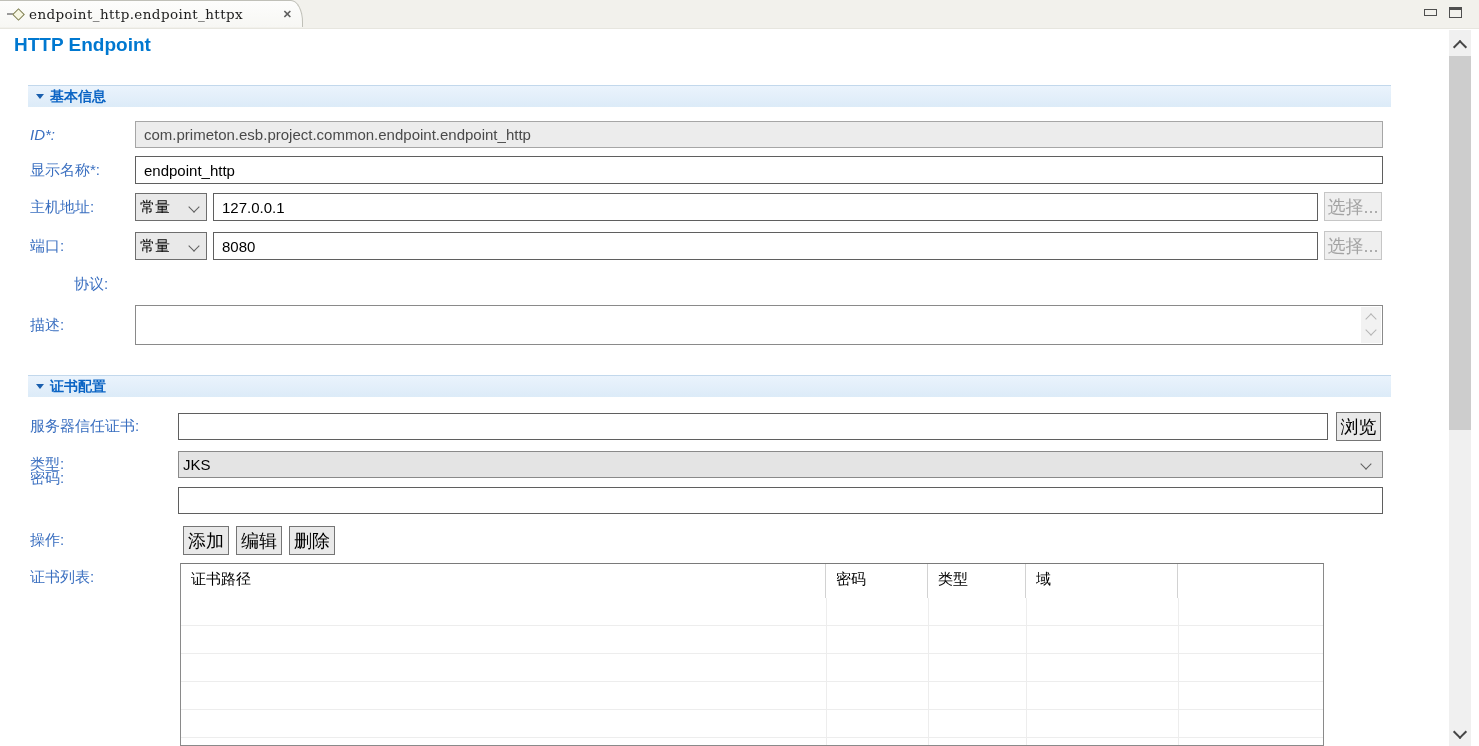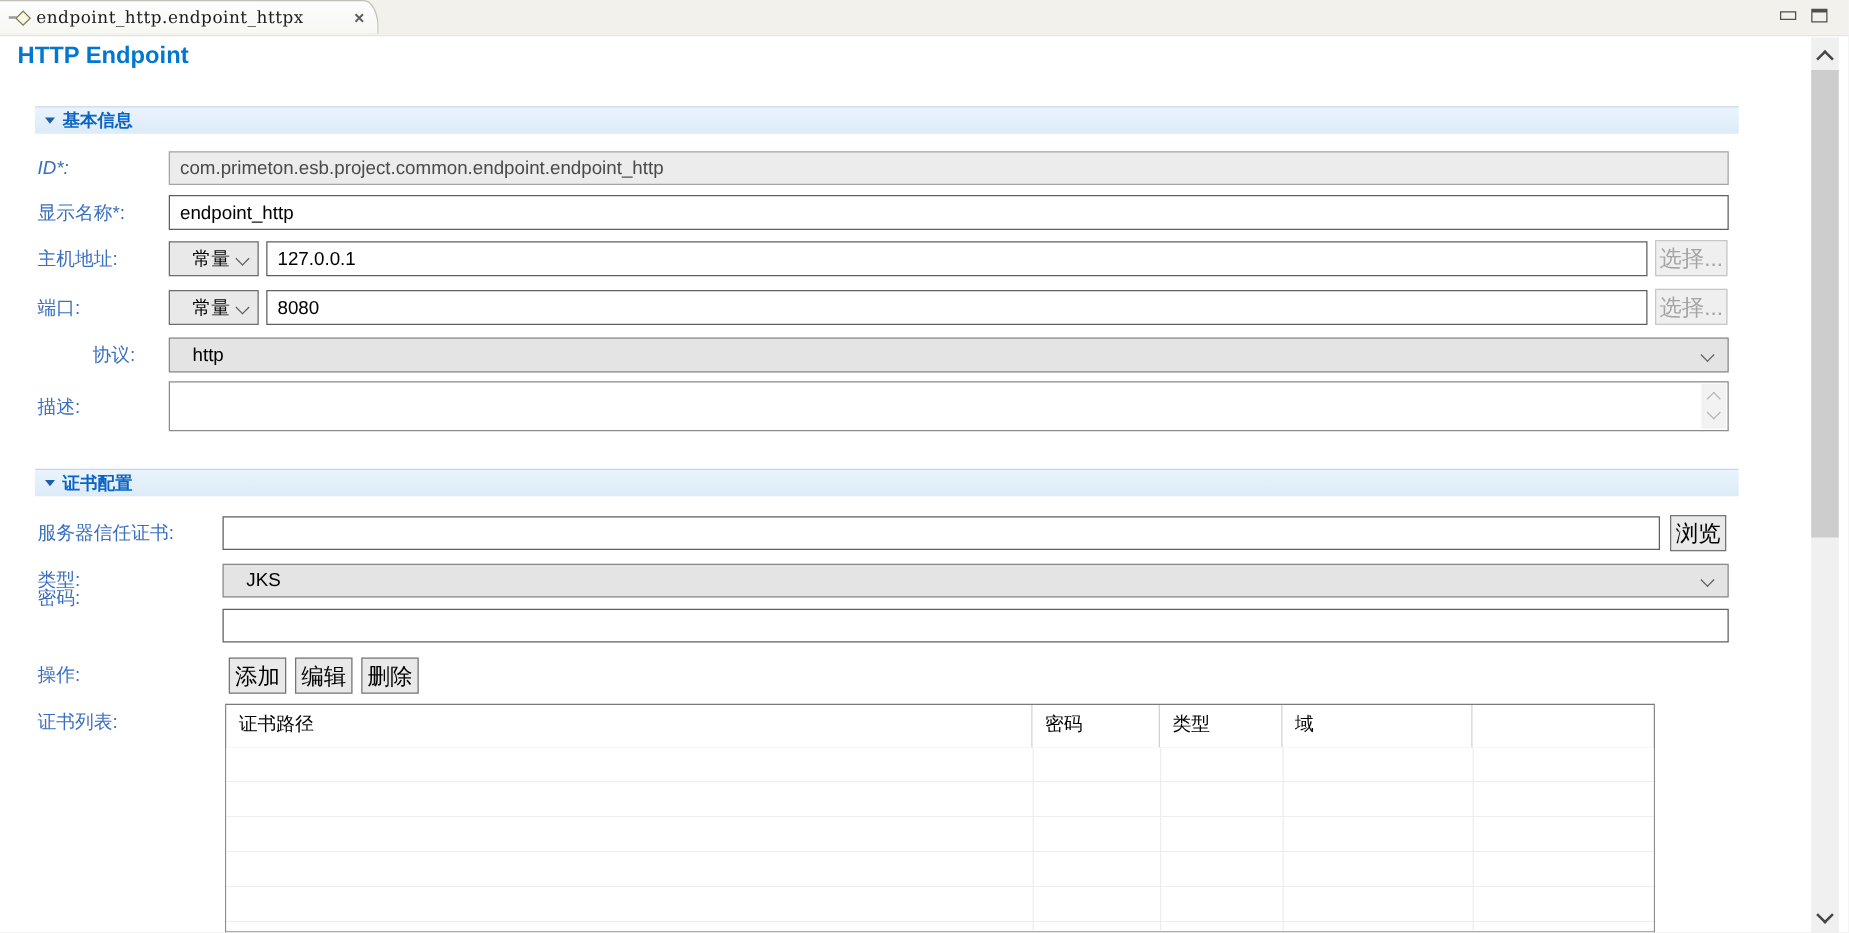--- a/index.html
+++ b/index.html
@@ -24,21 +24,21 @@
   .section-bar{position:absolute;left:28px;width:1363px;height:22px;border-top:1px solid #c2d8ec;
                background:linear-gradient(180deg,#eaf3fc,#dcebf8);display:flex;align-items:center;padding-left:8px;box-sizing:border-box;}
   .section-title{color:#0b64c4;font-weight:bold;font-size:14px;margin-left:6px;}
   .tri-down{width:0;height:0;border-left:4px solid transparent;border-right:4px solid transparent;border-top:5px solid #1a5fae;}
   
   .flabel{position:absolute;left:30px;color:#3a6fc0;font-size:15px;display:flex;align-items:center;}
   .tbox{position:absolute;box-sizing:border-box;background:#fff;border:1px solid #5f5f5f;font-size:15px;color:#000;
         padding:0 8px;font-family:"Liberation Sans",sans-serif;outline:none;}
   .tbox.readonly{background:#ececec;border-color:#a6a6a6;color:#4a4a4a;}
   .combo{position:absolute;box-sizing:border-box;background:#e9e9e9;border:1px solid #6e6e6e;font-size:15px;color:#000;
-         display:flex;align-items:center;padding-left:18px;cursor:default;}
+         display:flex;align-items:center;padding-left:4px;cursor:default;}
   .combo.wide{background:#e4e4e4;border-color:#8a8a8a;}
   .chev{position:absolute;width:7px;height:7px;border-right:1.6px solid #5f5f5f;border-bottom:1.6px solid #5f5f5f;transform:rotate(45deg);}
   .btn{position:absolute;box-sizing:border-box;background:#e9e9e9;border:1px solid #757575;color:#000;font-size:18px;
        display:flex;align-items:center;justify-content:center;cursor:pointer;font-family:"Liberation Sans",sans-serif;}
   .btn.disabled{background:#efefef;border-color:#c6c6c6;color:#a4a4a4;cursor:default;}
   .opbtn{position:absolute;top:526px;height:29px;width:46px;}
   
   .descbox{position:absolute;left:135px;top:305px;width:1248px;height:40px;box-sizing:border-box;border:1px solid #8a8a8a;background:#fff;}
   .desc-scroll{position:absolute;right:1px;top:1px;bottom:1px;width:20px;background:#f2f2f2;}
   .desc-scroll .c-up{left:6px;top:8px;border-color:#b5b5b5;transform:rotate(-135deg);}
@@ -101,24 +101,20 @@
 
   <div class="flabel" style="top:232px;height:28px;">端口:</div>
   <div class="combo" style="left:135px;top:232px;width:72px;height:28px;">
     <span>常量</span>
     <span class="chev" style="right:8px;top:9px;"></span>
   </div>
   <input class="tbox" style="left: 213px; top: 232px; width: 1105px; height: 28px;" value="8080">
   <div class="btn disabled" style="left:1324px;top:231px;width:58px;height:29px;">选择...</div>
 
   <div class="flabel" style="top:270px;height:28px;margin-left:44px;">协议:</div>
-  <div class="combo wide" style="left:135px;top:270px;width:1248px;height:28px;">
-    <span>http</span>
-    <span class="chev" style="right:12px;top:9px;"></span>
-  </div>
 
   <div class="flabel" style="top:305px;height:40px;">描述:</div>
   <div class="descbox">
     <div class="desc-scroll">
       <span class="chev c-up"></span>
       <span class="chev c-dn"></span>
     </div>
   </div>
 
   <div class="section-bar" style="top:375px;">

